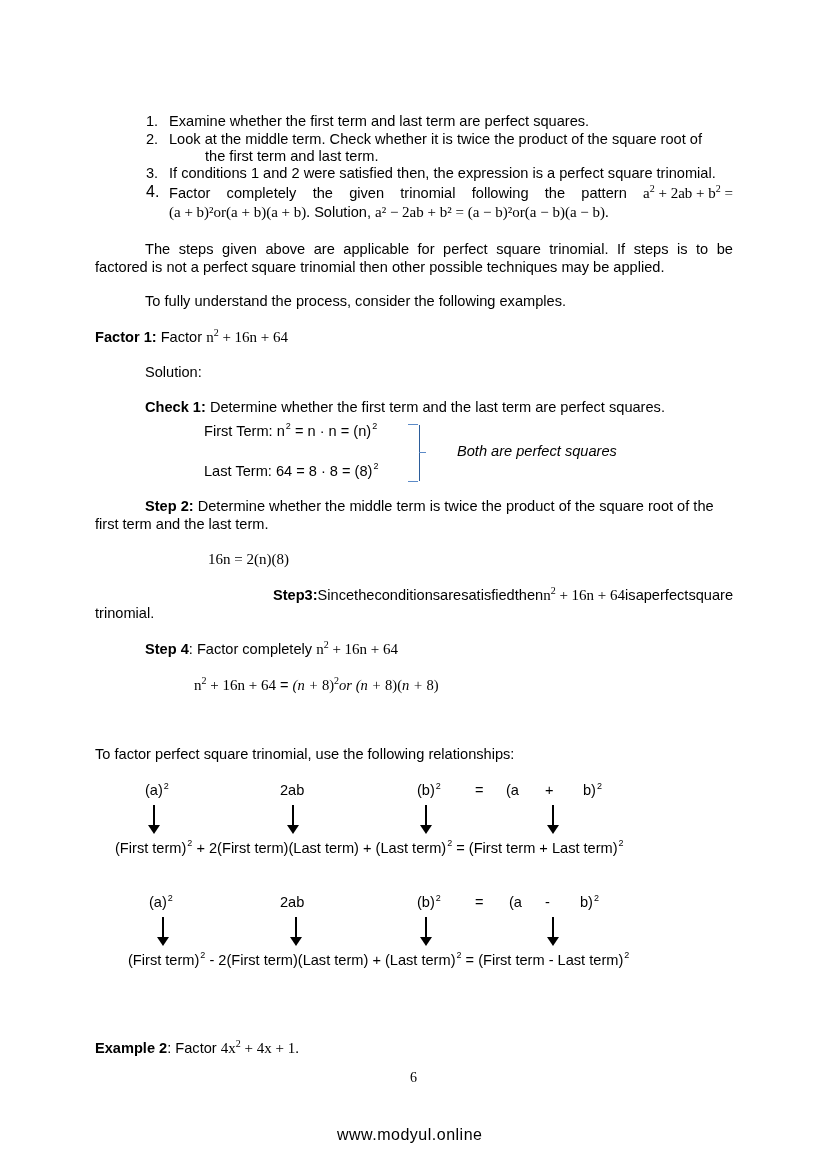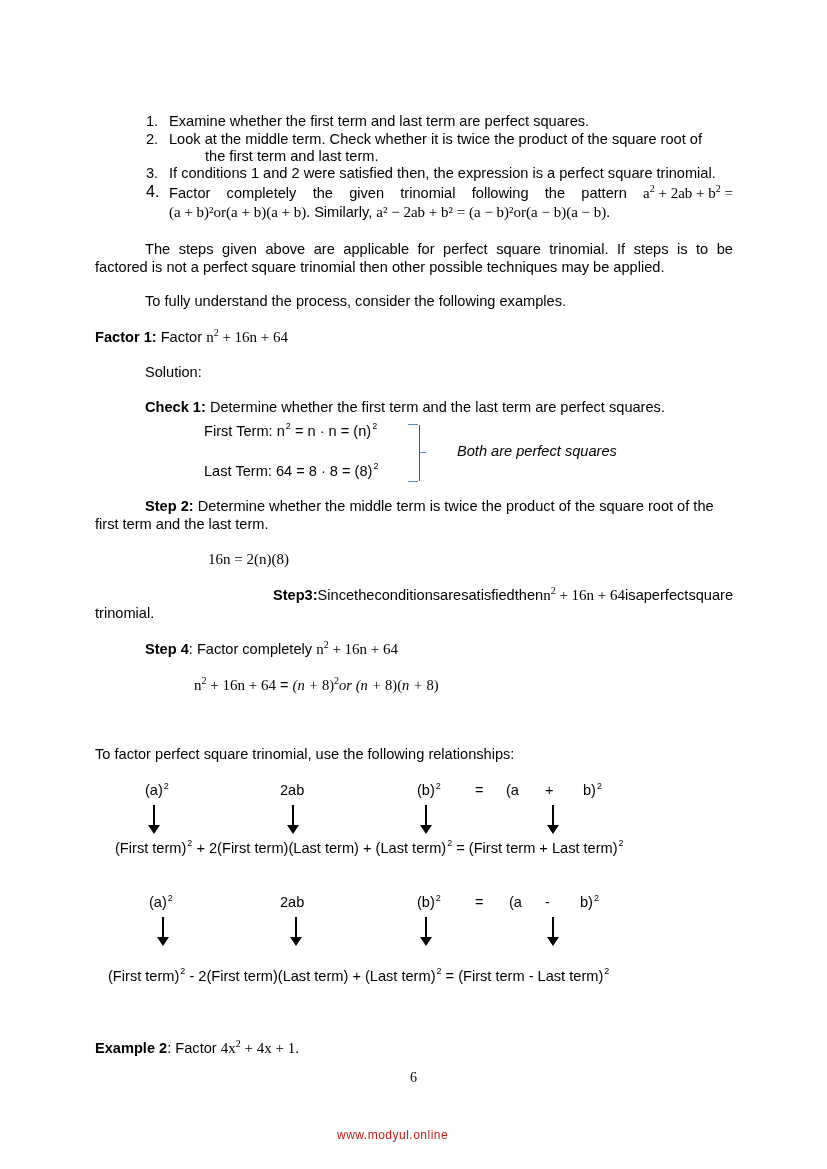--- a/index.html
+++ b/index.html
@@ -14,21 +14,21 @@
     .msup { font-size: 10px; vertical-align: top; position: relative; top: -4px; }
     .arrow { position: absolute; width: 12px; height: 30px; }
     .arrow .shaft { position: absolute; left: 5px; top: 0; width: 1.5px; height: 22px; background: #000; }
     .arrow .head { position: absolute; left: 0; top: 20px; width: 0; height: 0;
       border-left: 6px solid transparent; border-right: 6px solid transparent; border-top: 9px solid #000; }
     .brace { position: absolute; left: 411px; top: 425px; width: 8px; height: 56px;
       border-right: 1.6px solid #2b5c9a; }
     .brace:before { content: ""; position: absolute; left: -3px; top: -1px; width: 10px; height: 1.4px; background: #5b8ac7; }
     .brace:after { content: ""; position: absolute; left: -3px; bottom: -1px; width: 10px; height: 1.4px; background: #5b8ac7; }
     .brace-tip { position: absolute; left: 419px; top: 452px; width: 7px; height: 1.4px; background: #5b8ac7; }
-    .watermark { color: #b91c1c; font-size: 12px; letter-spacing: 0.5px; }
+    .watermark { color: #000000; font-size: 16px; letter-spacing: 0.5px; }
     .pagenum { font-family: "Liberation Serif", serif; font-size: 14px; }
   </style>
 </head>
 <body>
 
 <div>
   <div class="abs" style="left:146px;top:112px;">
     <span>1.</span>
     <span style="position:absolute;left:23px;">Examine whether the first term and last term are perfect squares.</span>
   </div>
@@ -50,21 +50,21 @@
     <span>the</span>
     <span>given</span>
     <span>trinomial</span>
     <span>following</span>
     <span>the</span>
     <span>pattern</span>
     <span class="math">a<span class="msup">2</span> + 2ab + b<span class="msup">2</span> =</span>
   </div>
   <div class="abs" style="left:169px;top:203px;">
     <span class="math">(a + b)²or(a + b)(a + b).</span>
-    <span>Similarly,</span>
+    <span>Solution,</span>
     <span class="math">a² − 2ab + b² = (a − b)²or(a − b)(a − b).</span>
   </div>
 </div>
 
 <div class="abs" style="left:95px;top:240px;width:638px;display:flex;justify-content:space-between;">
   <span style="padding-left:50px;">The</span>
   <span>steps</span>
   <span>given</span>
   <span>above</span>
   <span>are</span>
@@ -188,21 +188,21 @@
     </div>
   <div class="arrow" style="left:420px;top:917px;">
       <div class="shaft"></div>
       <div class="head"></div>
     </div>
   <div class="arrow" style="left:547px;top:917px;">
       <div class="shaft"></div>
       <div class="head"></div>
     </div>
 
-  <div class="abs" style="left:108px;top:951px;margin-top:16px;">(First term)<sup>2</sup> - 2(First term)(Last term) + (Last term)<sup>2</sup> = (First term - Last term)<sup>2</sup></div>
+  <div class="abs" style="left:128px;top:951px;">(First term)<sup>2</sup> - 2(First term)(Last term) + (Last term)<sup>2</sup> = (First term - Last term)<sup>2</sup></div>
 </div>
 
 <div class="abs" style="left:95px;top:1039px;">
   <span class="b">Example 2</span><span>: Factor</span>
   <span class="math">4x<span class="msup">2</span> + 4x + 1.</span>
 </div>
 
 <div class="abs pagenum" style="left:410px;top:1069px;">6</div>
 
 <div class="abs watermark" style="left:337px;top:1126px;">www.modyul.online</div>

